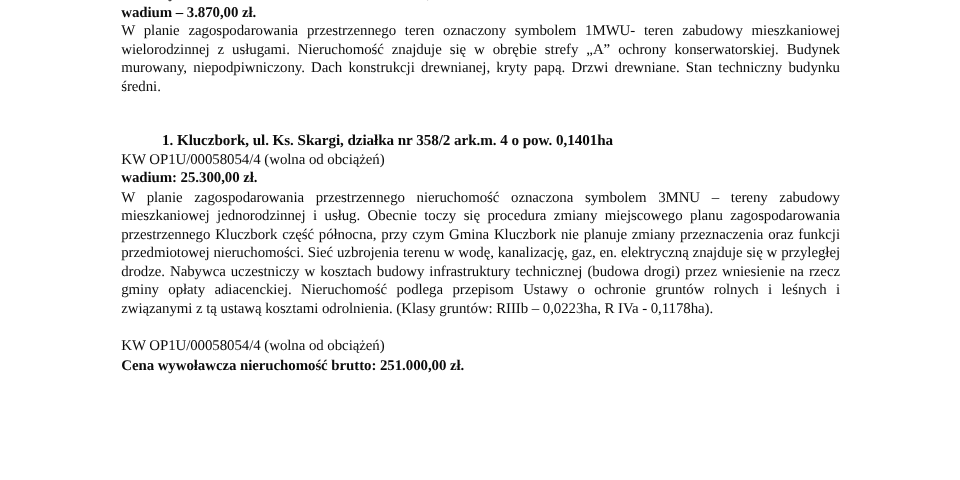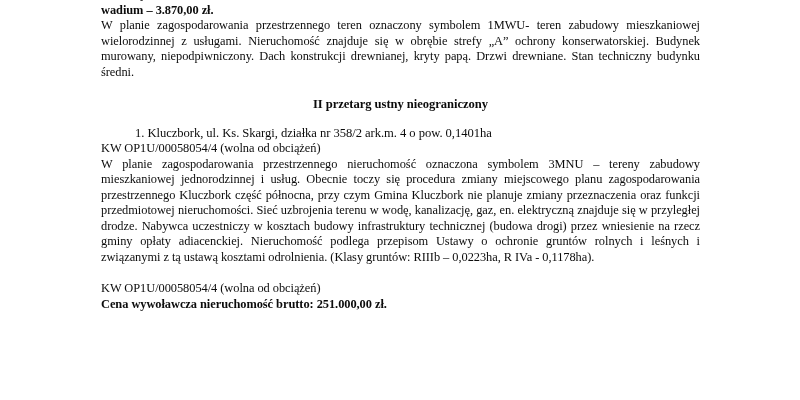--- a/index.html
+++ b/index.html
@@ -33,21 +33,21 @@
   p.flush { text-align: left; }
   .b { font-weight: bold; }
   .heading {
     text-align: center;
     font-weight: bold;
     font-size: 12.6px;
     line-height: 15.5px;
     margin: 0;
   }
   .item-title {
-    font-weight: normal;
+    font-weight: bold;
     font-size: 12.6px;
     line-height: 15.5px;
     margin: 0;
     text-indent: 34px;
     text-align: left;
   }
   .gap-sm { height: 13px; }
   .gap-md { height: 17px; }
   .gap-lg { height: 16px; }
   .clip-top {
@@ -66,26 +66,28 @@
     </p>
 
     <p class="flush">
       <span class="b">wadium</span><span class="b"> – 3.870,00 zł.</span>
     </p>
 
     <p>W planie zagospodarowania przestrzennego teren oznaczony symbolem 1MWU- teren zabudowy mieszkaniowej wielorodzinnej  z usługami. Nieruchomość znajduje się w obrębie strefy „A” ochrony konserwatorskiej. Budynek murowany, niepodpiwniczony. Dach konstrukcji drewnianej, kryty papą. Drzwi drewniane. Stan techniczny budynku średni.</p>
 
     <div class="gap-md"></div>
 
-    <p class="heading">II przetarg ustny nieograniczony</p>
 
     <div class="gap-sm"></div>
 
     <p class="item-title">1.  Kluczbork, ul. Ks. Skargi, działka nr 358/2 ark.m. 4 o pow. 0,1401ha</p>
     <p class="flush">KW OP1U/00058054/4 (wolna od obciążeń)</p>
+    <p class="flush">
+      <span class="b">wadium: 25.300,00 zł.</span>
+    </p>
     <p>W planie zagospodarowania przestrzennego nieruchomość oznaczona symbolem  3MNU – tereny zabudowy mieszkaniowej jednorodzinnej i usług. Obecnie toczy się procedura zmiany miejscowego planu zagospodarowania przestrzennego Kluczbork część północna, przy czym Gmina Kluczbork nie planuje zmiany przeznaczenia oraz funkcji przedmiotowej nieruchomości. Sieć uzbrojenia terenu w wodę, kanalizację, gaz, en. elektryczną znajduje się w przyległej drodze. Nabywca uczestniczy w kosztach budowy infrastruktury technicznej (budowa drogi) przez wniesienie na rzecz gminy opłaty adiacenckiej. Nieruchomość podlega przepisom Ustawy o ochronie gruntów rolnych i leśnych i związanymi z tą ustawą kosztami odrolnienia. (Klasy gruntów: RIIIb – 0,0223ha, R IVa - 0,1178ha).</p>
 
     <div class="gap-lg"></div>
 
     <p class="flush">KW OP1U/00058054/4 (wolna od obciążeń)</p>
     <p class="flush">
       <span class="b">Cena wywoławcza nieruchomość brutto: 251.000,00 zł.</span>
     </p>
 
   </div>

